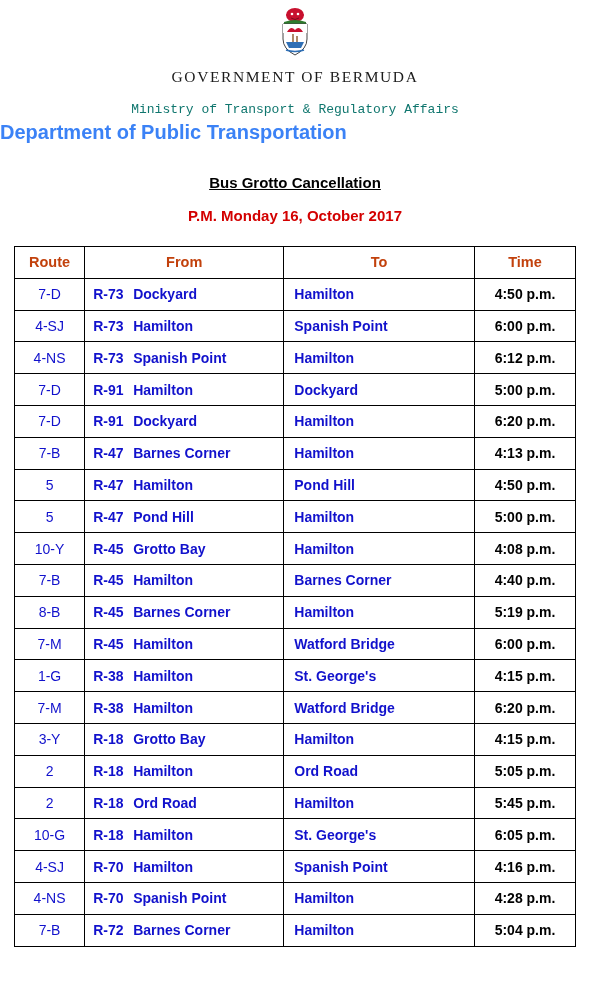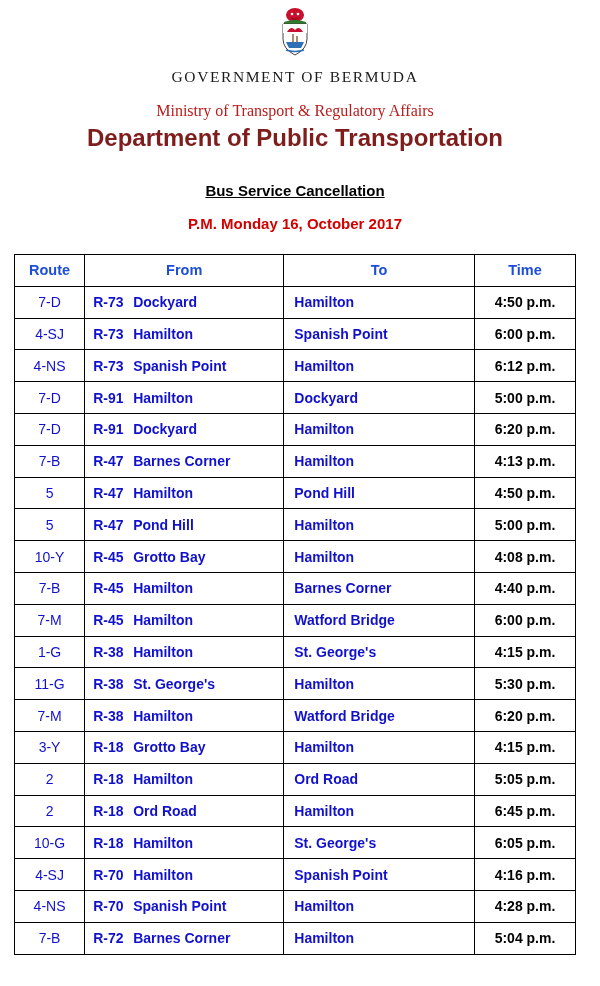--- a/index.html
+++ b/index.html
@@ -36,31 +36,30 @@
   .gov-line {
     text-align: center;
     font-family: "Liberation Serif", serif;
     font-size: 15.5px;
     letter-spacing: 1.6px;
     color: #1b1b1b;
     margin-top: 6px;
   }
   .ministry {
     text-align: center;
-    font-family: Liberation Serif, serif;
-    font-size: 16px;
-    color: #b91c1c;
+    font-family: Liberation Mono, monospace;
+    font-size: 13px;
+    color: #0f766e;
     margin-top: 16px;
   }
   .dept {
-    text-align: center;
     font-family: "Liberation Sans", sans-serif;
-    font-size: 24px;
-    font-weight: bold;
-    color: #7f1d1d;
+    font-size: 20px;
+    font-weight: bold;
+    color: #3b82f6;
     margin-top: 4px;
   }
   .subject {
     text-align: center;
     font-size: 15px;
     font-weight: bold;
     margin-top: 30px;
     text-decoration: underline;
     color: #000000;
   }
@@ -85,21 +84,21 @@
   th, td {
     border: 1px solid #000000;
     height: 30.8px;
     padding: 0;
     font-size: 14px;
   }
   thead th {
     font-weight: bold;
     font-size: 14.5px;
     text-align: center;
-    color: #1d4ed8;
+    color: #c2410c;
   }
   col.c-route  { width: 12.5%; }
   col.c-from   { width: 35.5%; }
   col.c-to     { width: 34.0%; }
   col.c-time   { width: 18.0%; }
 
   td.route {
     text-align: center;
     font-weight: normal;
     color: #1111cc;
@@ -150,21 +149,21 @@
         <path d="M13 36 L31 36 L28 42 L16 42 Z" fill="#2f6fb5"></path>
         <path d="M20 28 L20 36 M24 30 L24 36" stroke="#8a5a2b" stroke-width="1.4"></path>
         <path d="M13 44 Q22 47 31 44" stroke="#2f6fb5" stroke-width="1.6" fill="none"></path>
       </svg>
     </span>
   </div>
 
   <div class="gov-line">GOVERNMENT OF BERMUDA</div>
   <div class="ministry">Ministry of Transport &amp; Regulatory Affairs</div>
   <div class="dept">Department of Public Transportation</div>
-  <div class="subject">Bus Service Cancellation</div>
+  <div class="subject">Bus Grotto Cancellation</div>
   <div class="datestamp">P.M.  Monday 16, October 2017</div>
 
   <div class="table-wrap">
     <table>
       <colgroup>
         <col class="c-route">
           <col class="c-from">
           <col class="c-to">
           <col class="c-time">
       </colgroup>
@@ -231,38 +230,38 @@
             <td class="to">Hamilton</td>
             <td class="time">4:08 p.m.</td>
           </tr>
           <tr>
             <td class="route">7-B</td>
             <td class="from"><span class="rcode">R-45</span><span>Hamilton</span></td>
             <td class="to">Barnes Corner</td>
             <td class="time">4:40 p.m.</td>
           </tr>
           <tr>
+            <td class="route">8-B</td>
+            <td class="from"><span class="rcode">R-45</span><span>Barnes Corner</span></td>
+            <td class="to">Hamilton</td>
+            <td class="time">5:19 p.m.</td>
+          </tr>
+          <tr>
             <td class="route">7-M</td>
             <td class="from"><span class="rcode">R-45</span><span>Hamilton</span></td>
             <td class="to">Watford Bridge</td>
             <td class="time">6:00 p.m.</td>
           </tr>
           <tr>
             <td class="route">1-G</td>
             <td class="from"><span class="rcode">R-38</span><span>Hamilton</span></td>
             <td class="to">St. George's</td>
             <td class="time">4:15 p.m.</td>
           </tr>
           <tr>
-            <td class="route">11-G</td>
-            <td class="from"><span class="rcode">R-38</span><span>St. George's</span></td>
-            <td class="to">Hamilton</td>
-            <td class="time">5:30 p.m.</td>
-          </tr>
-          <tr>
             <td class="route">7-M</td>
             <td class="from"><span class="rcode">R-38</span><span>Hamilton</span></td>
             <td class="to">Watford Bridge</td>
             <td class="time">6:20 p.m.</td>
           </tr>
           <tr>
             <td class="route">3-Y</td>
             <td class="from"><span class="rcode">R-18</span><span>Grotto Bay</span></td>
             <td class="to">Hamilton</td>
             <td class="time">4:15 p.m.</td>
@@ -270,21 +269,21 @@
           <tr>
             <td class="route">2</td>
             <td class="from"><span class="rcode">R-18</span><span>Hamilton</span></td>
             <td class="to">Ord Road</td>
             <td class="time">5:05 p.m.</td>
           </tr>
           <tr>
             <td class="route">2</td>
             <td class="from"><span class="rcode">R-18</span><span>Ord Road</span></td>
             <td class="to">Hamilton</td>
-            <td class="time">6:45 p.m.</td>
+            <td class="time">5:45 p.m.</td>
           </tr>
           <tr>
             <td class="route">10-G</td>
             <td class="from"><span class="rcode">R-18</span><span>Hamilton</span></td>
             <td class="to">St. George's</td>
             <td class="time">6:05 p.m.</td>
           </tr>
           <tr>
             <td class="route">4-SJ</td>
             <td class="from"><span class="rcode">R-70</span><span>Hamilton</span></td>

